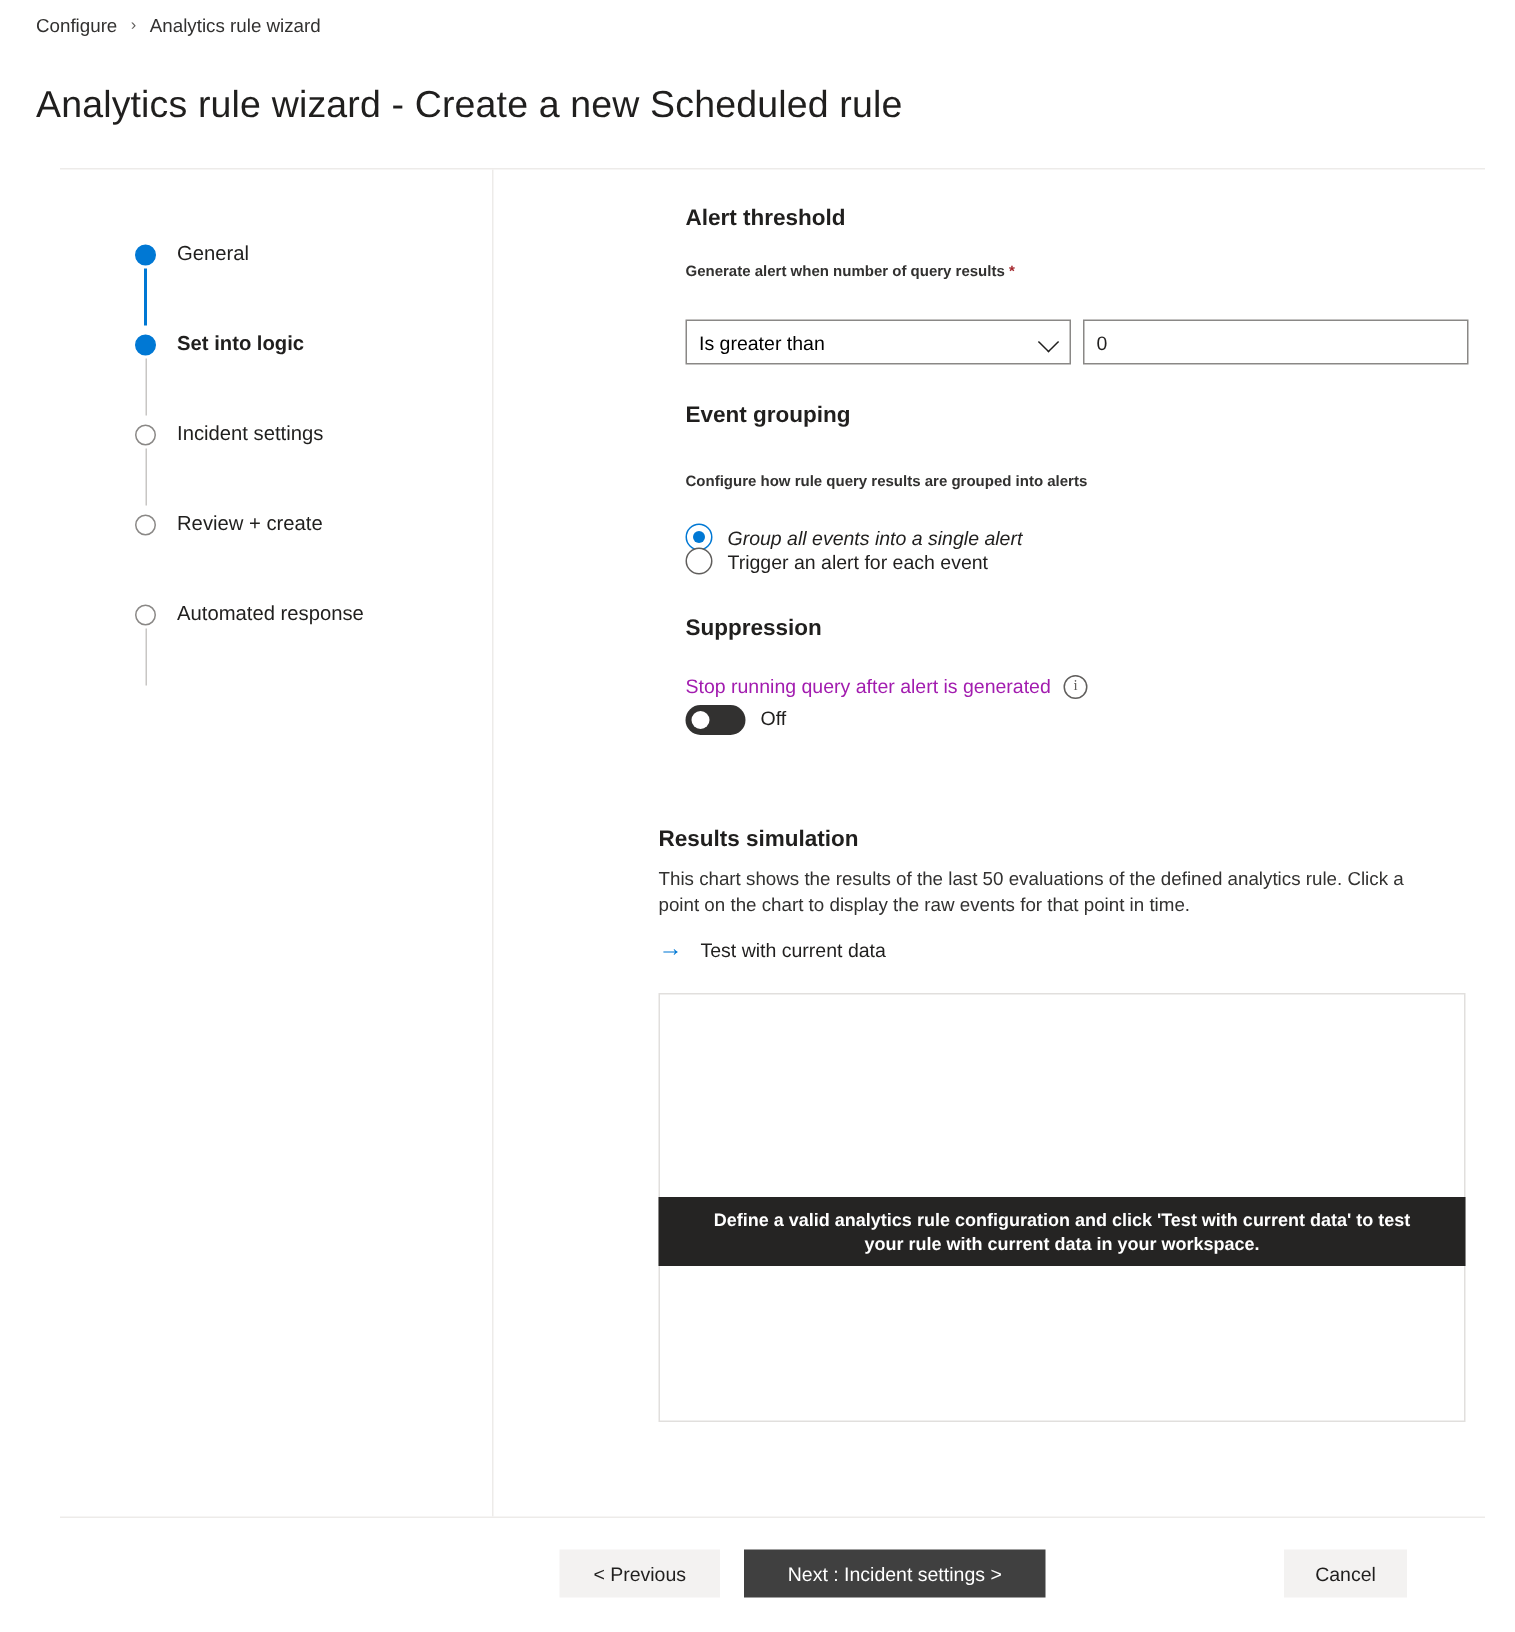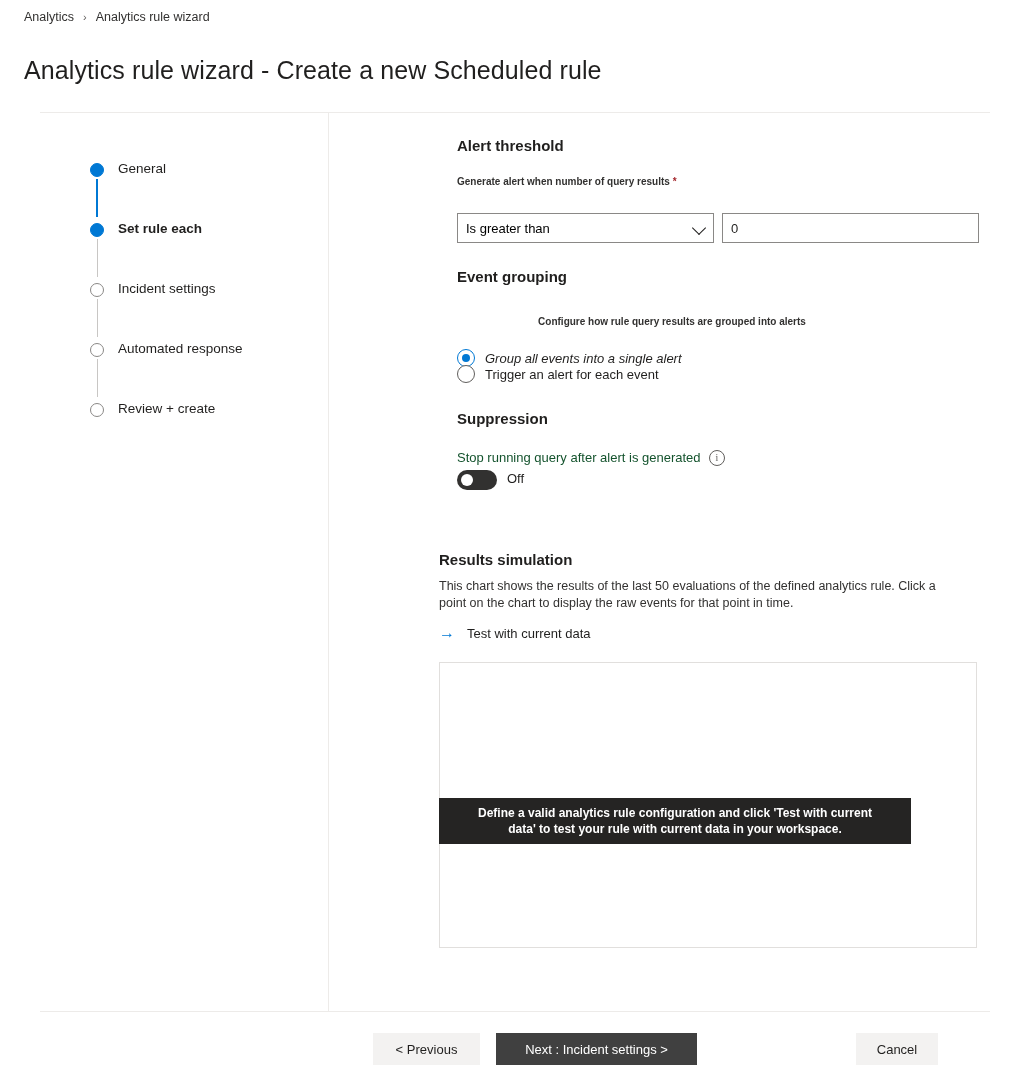--- a/index.html
+++ b/index.html
@@ -211,21 +211,21 @@
     background: #ffffff;
     box-sizing: border-box;
     padding: 0 8px;
     font-size: 13px;
     color: #201f1e;
     font-family: "Liberation Sans", sans-serif;
   }
 
   
   #event-grouping-heading { top: 155px; left: 128px; }
-  #grouping-label { top: 200px; left: 128px; width: 430px; text-align: center; }
+  #grouping-label { top: 200px; left: 128px; width: 430px; }
 
   .radio-row {
     position: absolute;
     left: 128px;
     display: flex;
     align-items: center;
     cursor: pointer;
   }
   .radio-row .radio {
     width: 18px;
@@ -257,21 +257,21 @@
   #radio-group-all { top: 236px; font-style: italic; }
   #radio-trigger-each { top: 252px; }
 
   
   #suppression-heading { top: 297px; left: 128px; }
   .supp-text {
     position: absolute;
     top: 337px;
     left: 128px;
     font-size: 13px;
-    color: #14532d;
+    color: #a21caf;
   }
   .info-icon {
     position: absolute;
     top: 337px;
     left: 380px;
     width: 14px;
     height: 14px;
     border: 1px solid #605e5c;
     border-radius: 50%;
     color: #605e5c;
@@ -352,21 +352,21 @@
     width: 538px;
     height: 286px;
     border: 1px solid #e1dfdd;
     background: #ffffff;
     box-sizing: border-box;
   }
   .chart-tooltip {
     position: absolute;
     top: 685px;
     left: 110px;
-    width: 472px;
+    width: 538px;
     background: #252423;
     color: #ffffff;
     font-size: 12px;
     font-weight: bold;
     text-align: center;
     padding: 7px 24px;
     box-sizing: border-box;
     line-height: 16px;
   }
 
@@ -409,21 +409,21 @@
     background: #f3f2f1;
     color: #201f1e;
   }
 </style>
 </head>
 <body>
 
 <div class="page">
 
   <div class="breadcrumb">
-    <span class="crumb link">Analytics</span>
+    <span class="crumb link">Configure</span>
     <span class="sep">›</span>
     <span class="crumb">Analytics rule wizard</span>
   </div>
 
   <div class="page-title">Analytics rule wizard - Create a new Scheduled rule</div>
   <div class="title-divider"></div>
 
   <div class="content-frame">
 
     <div class="steps-col">
@@ -431,38 +431,38 @@
 
         <div class="step">
           <span class="dot filled"></span>
           <span class="connector active"></span>
           <span class="label">General</span>
         </div>
 
         <div class="step">
           <span class="dot filled"></span>
           <span class="connector inactive"></span>
-          <span class="label current">Set rule each</span>
+          <span class="label current">Set into logic</span>
         </div>
 
         <div class="step">
           <span class="dot empty"></span>
           <span class="connector inactive"></span>
           <span class="label">Incident settings</span>
         </div>
 
         <div class="step">
           <span class="dot empty"></span>
+          <span class="label">Review + create</span>
+        </div>
+
+        <div class="step">
+          <span class="dot empty"></span>
           <span class="connector inactive"></span>
           <span class="label">Automated response</span>
-        </div>
-
-        <div class="step">
-          <span class="dot empty"></span>
-          <span class="label">Review + create</span>
         </div>
 
       </div>
     </div>
 
     <div class="right-pane">
       <div class="pane-inner">
 
         <div class="section-heading" id="alert-threshold-heading">Alert threshold</div>
         <div class="field-label" id="threshold-label">

